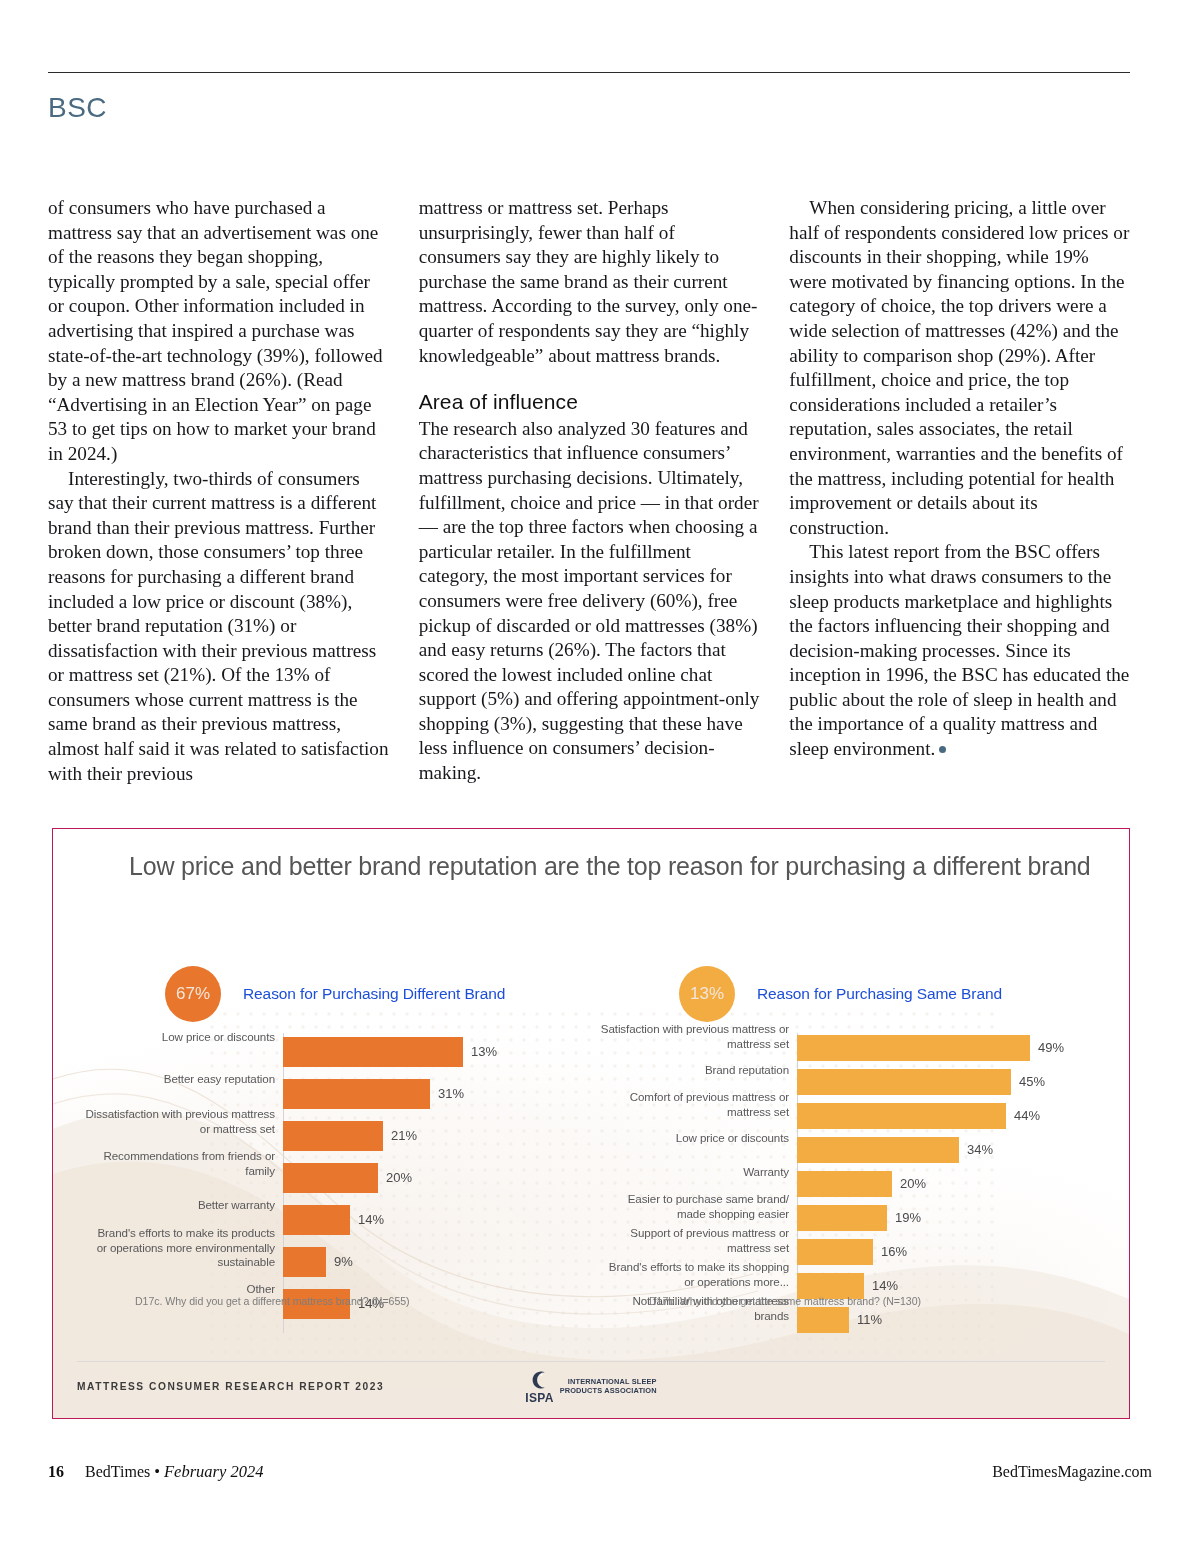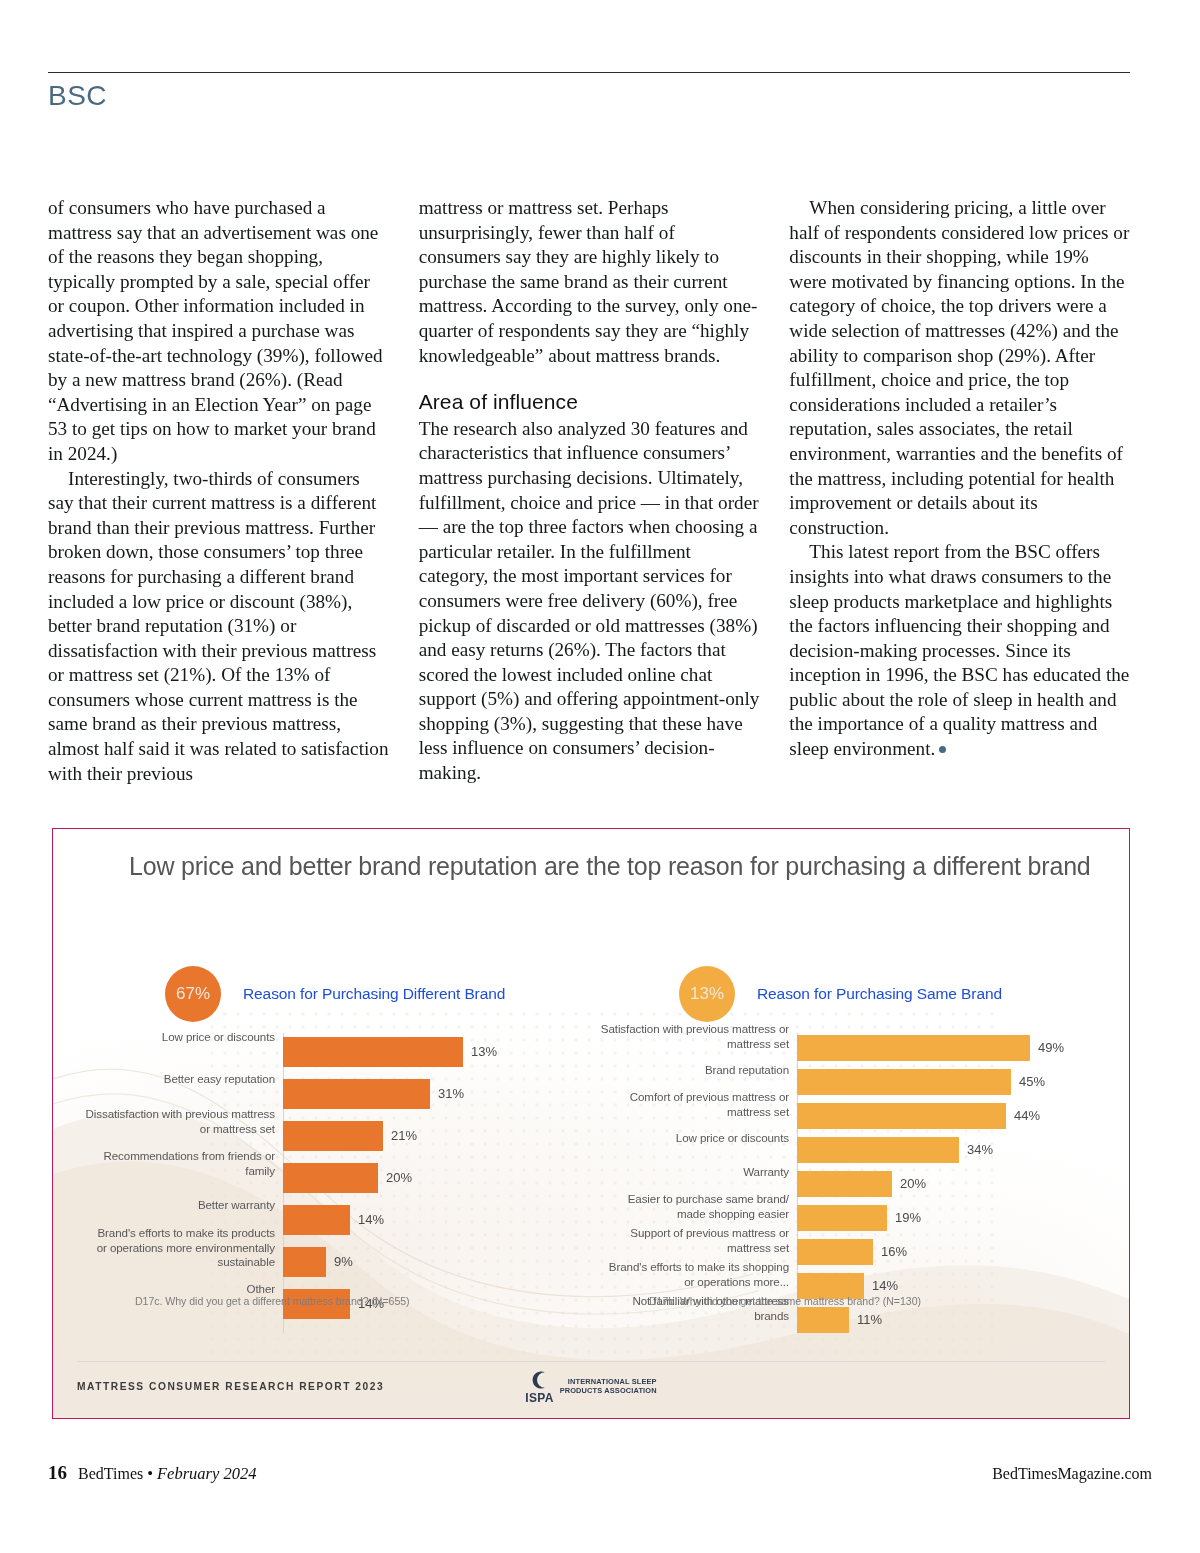--- a/index.html
+++ b/index.html
@@ -28,21 +28,21 @@
     position: absolute;
     left: 48px;
     top: 72px;
     width: 1082px;
     height: 1px;
     background: #2b2b2b;
   }
   .section-head {
     position: absolute;
     left: 48px;
-    top: 80px;
+    top: 92px;
     font-family: "Liberation Sans", sans-serif;
     font-size: 28px;
     font-weight: 400;
     letter-spacing: 0.5px;
     color: #4a6a82;
   }
 
   
   .columns {
     position: absolute;
@@ -286,22 +286,22 @@
     align-items: baseline;
     justify-content: space-between;
   }
   .folio-left {
     font-family: "Liberation Serif", serif;
     font-size: 16.5px;
     color: #111;
   }
   .folio-num {
     font-weight: 700;
-    font-size: 19px;
-    margin-right: 11px;
+    font-size: 16px;
+    margin-right: 21px;
   }
   .folio-mag { font-size: 16px; }
   .folio-sep { margin: 0 4px; }
   .folio-date { font-style: italic; }
   .folio-right {
     font-family: "Liberation Serif", serif;
     font-size: 16px;
     color: #111;
   }
 </style>

